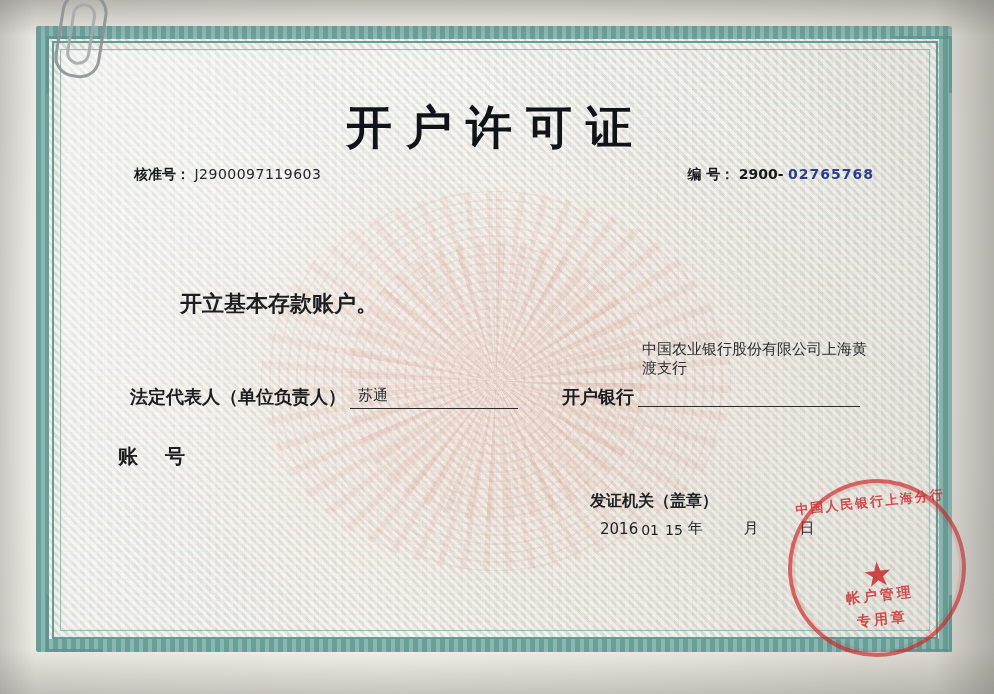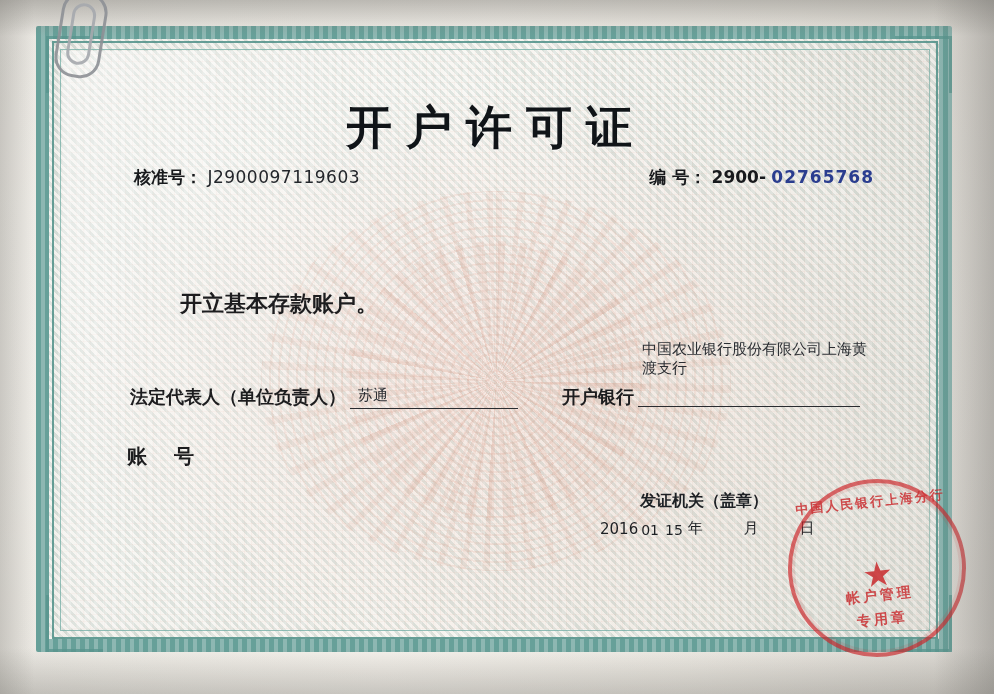--- a/index.html
+++ b/index.html
@@ -148,21 +148,21 @@
     text-shadow: 0 1px 0 rgba(255,255,255,0.6);
   }
 
   .row-approve {
     position: absolute;
     left: 72px; top: 115px;
     width: 740px;
     display: flex;
     align-items: flex-end;
     justify-content: space-between;
-    font-size: 17px;
+    font-size: 14px;
   }
   .lbl {
     font-family: "DejaVu Sans", "Liberation Sans", sans-serif;
     font-weight: bold;
     color: #17191c;
     white-space: nowrap;
   }
   .val-hand {
     font-family: "DejaVu Sans", "Liberation Sans", sans-serif;
     color: #23262b;
@@ -253,42 +253,42 @@
     white-space: nowrap;
   }
   .bank-underline {
     position: absolute;
     left: 0; bottom: 2px; right: 30px;
     border-bottom: 1.5px solid #2a2c30;
   }
 
   .row-account {
     position: absolute;
-    left: 65px; top: 392px;
+    left: 56px; top: 392px;
     width: 500px;
     display: flex;
     align-items: flex-end;
     font-size: 20px;
   }
   .acct-label { font-weight: bold; letter-spacing: 10px; white-space: nowrap; }
   .acct-line {
     flex: 1 1 auto;
     border-bottom: 1.5px solid #2a2c30;
     height: 26px;
     position: relative;
     margin-left: 6px;
   }
   .acct-line .filled {
     position: absolute; left: 10px; bottom: 4px;
     font-size: 16px; font-weight: normal; color: #2a2d32; letter-spacing: 1px;
   }
 
   .issuer {
     position: absolute;
-    left: 578px; top: 440px;
+    left: 528px; top: 440px;
     font-size: 16px;
     font-weight: bold;
     color: #1d2024;
   }
   .date-row {
     position: absolute;
     left: 538px; top: 468px;
     font-size: 15px;
     color: #1d2024;
     display: flex;

